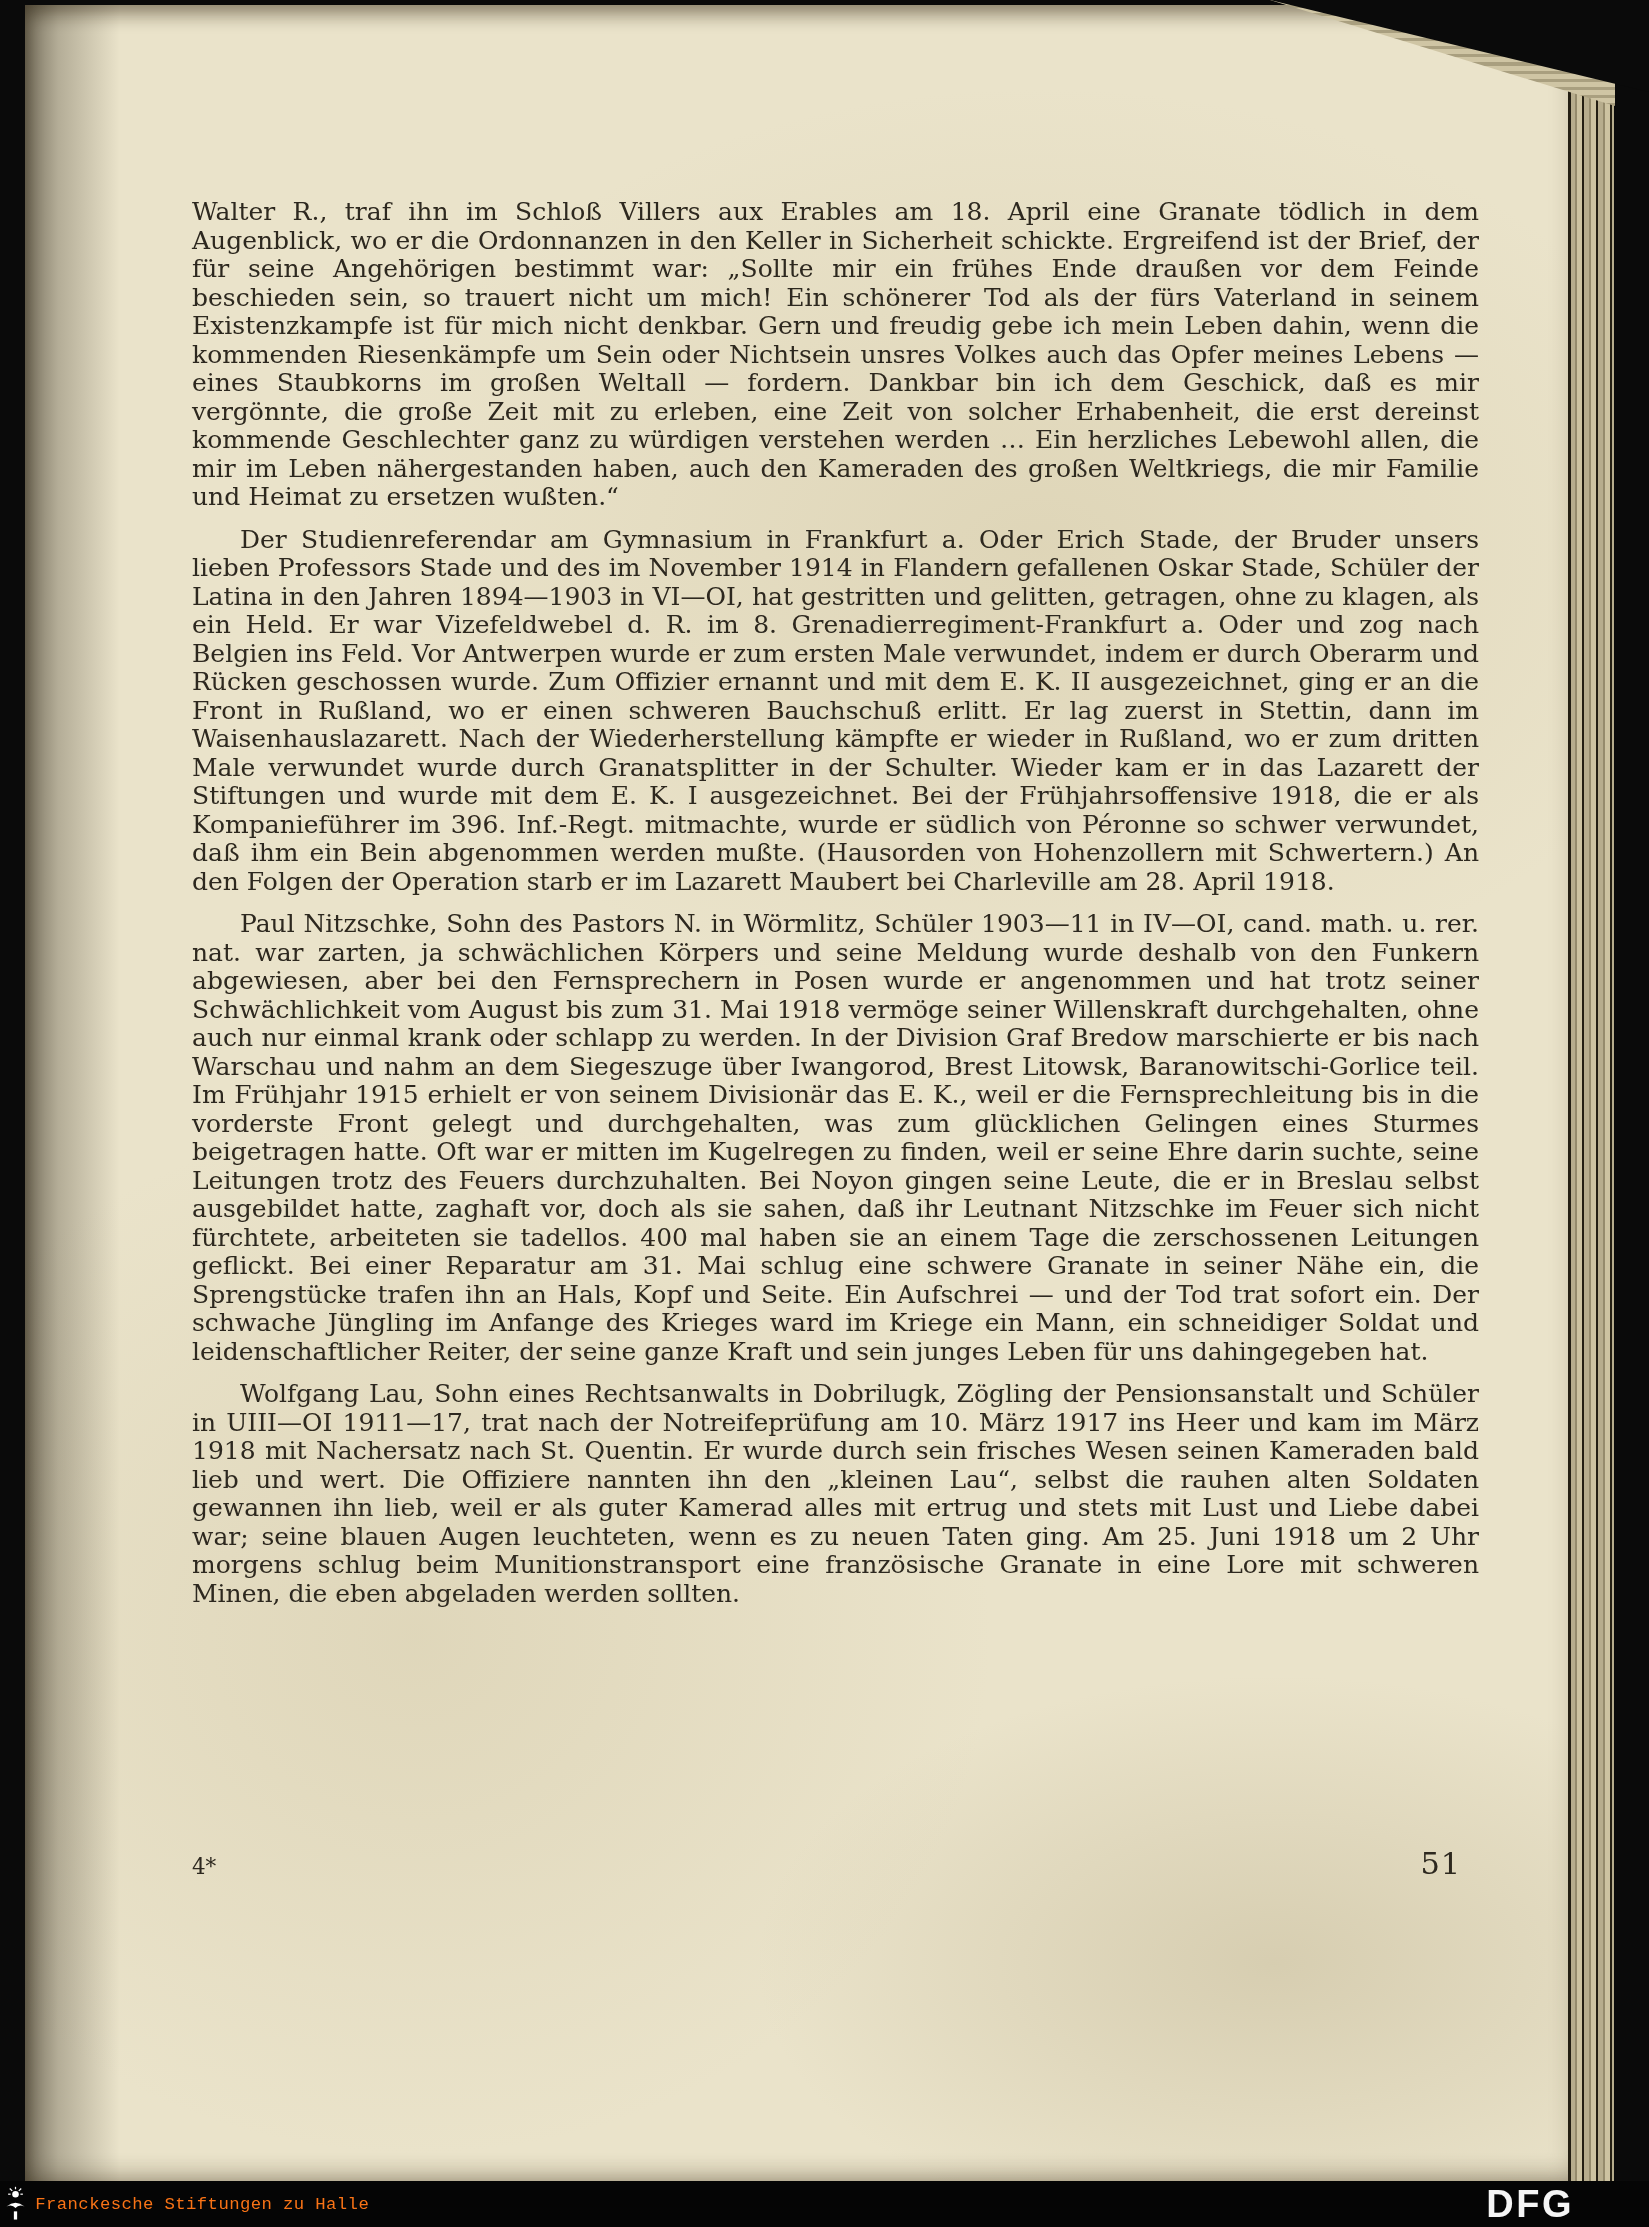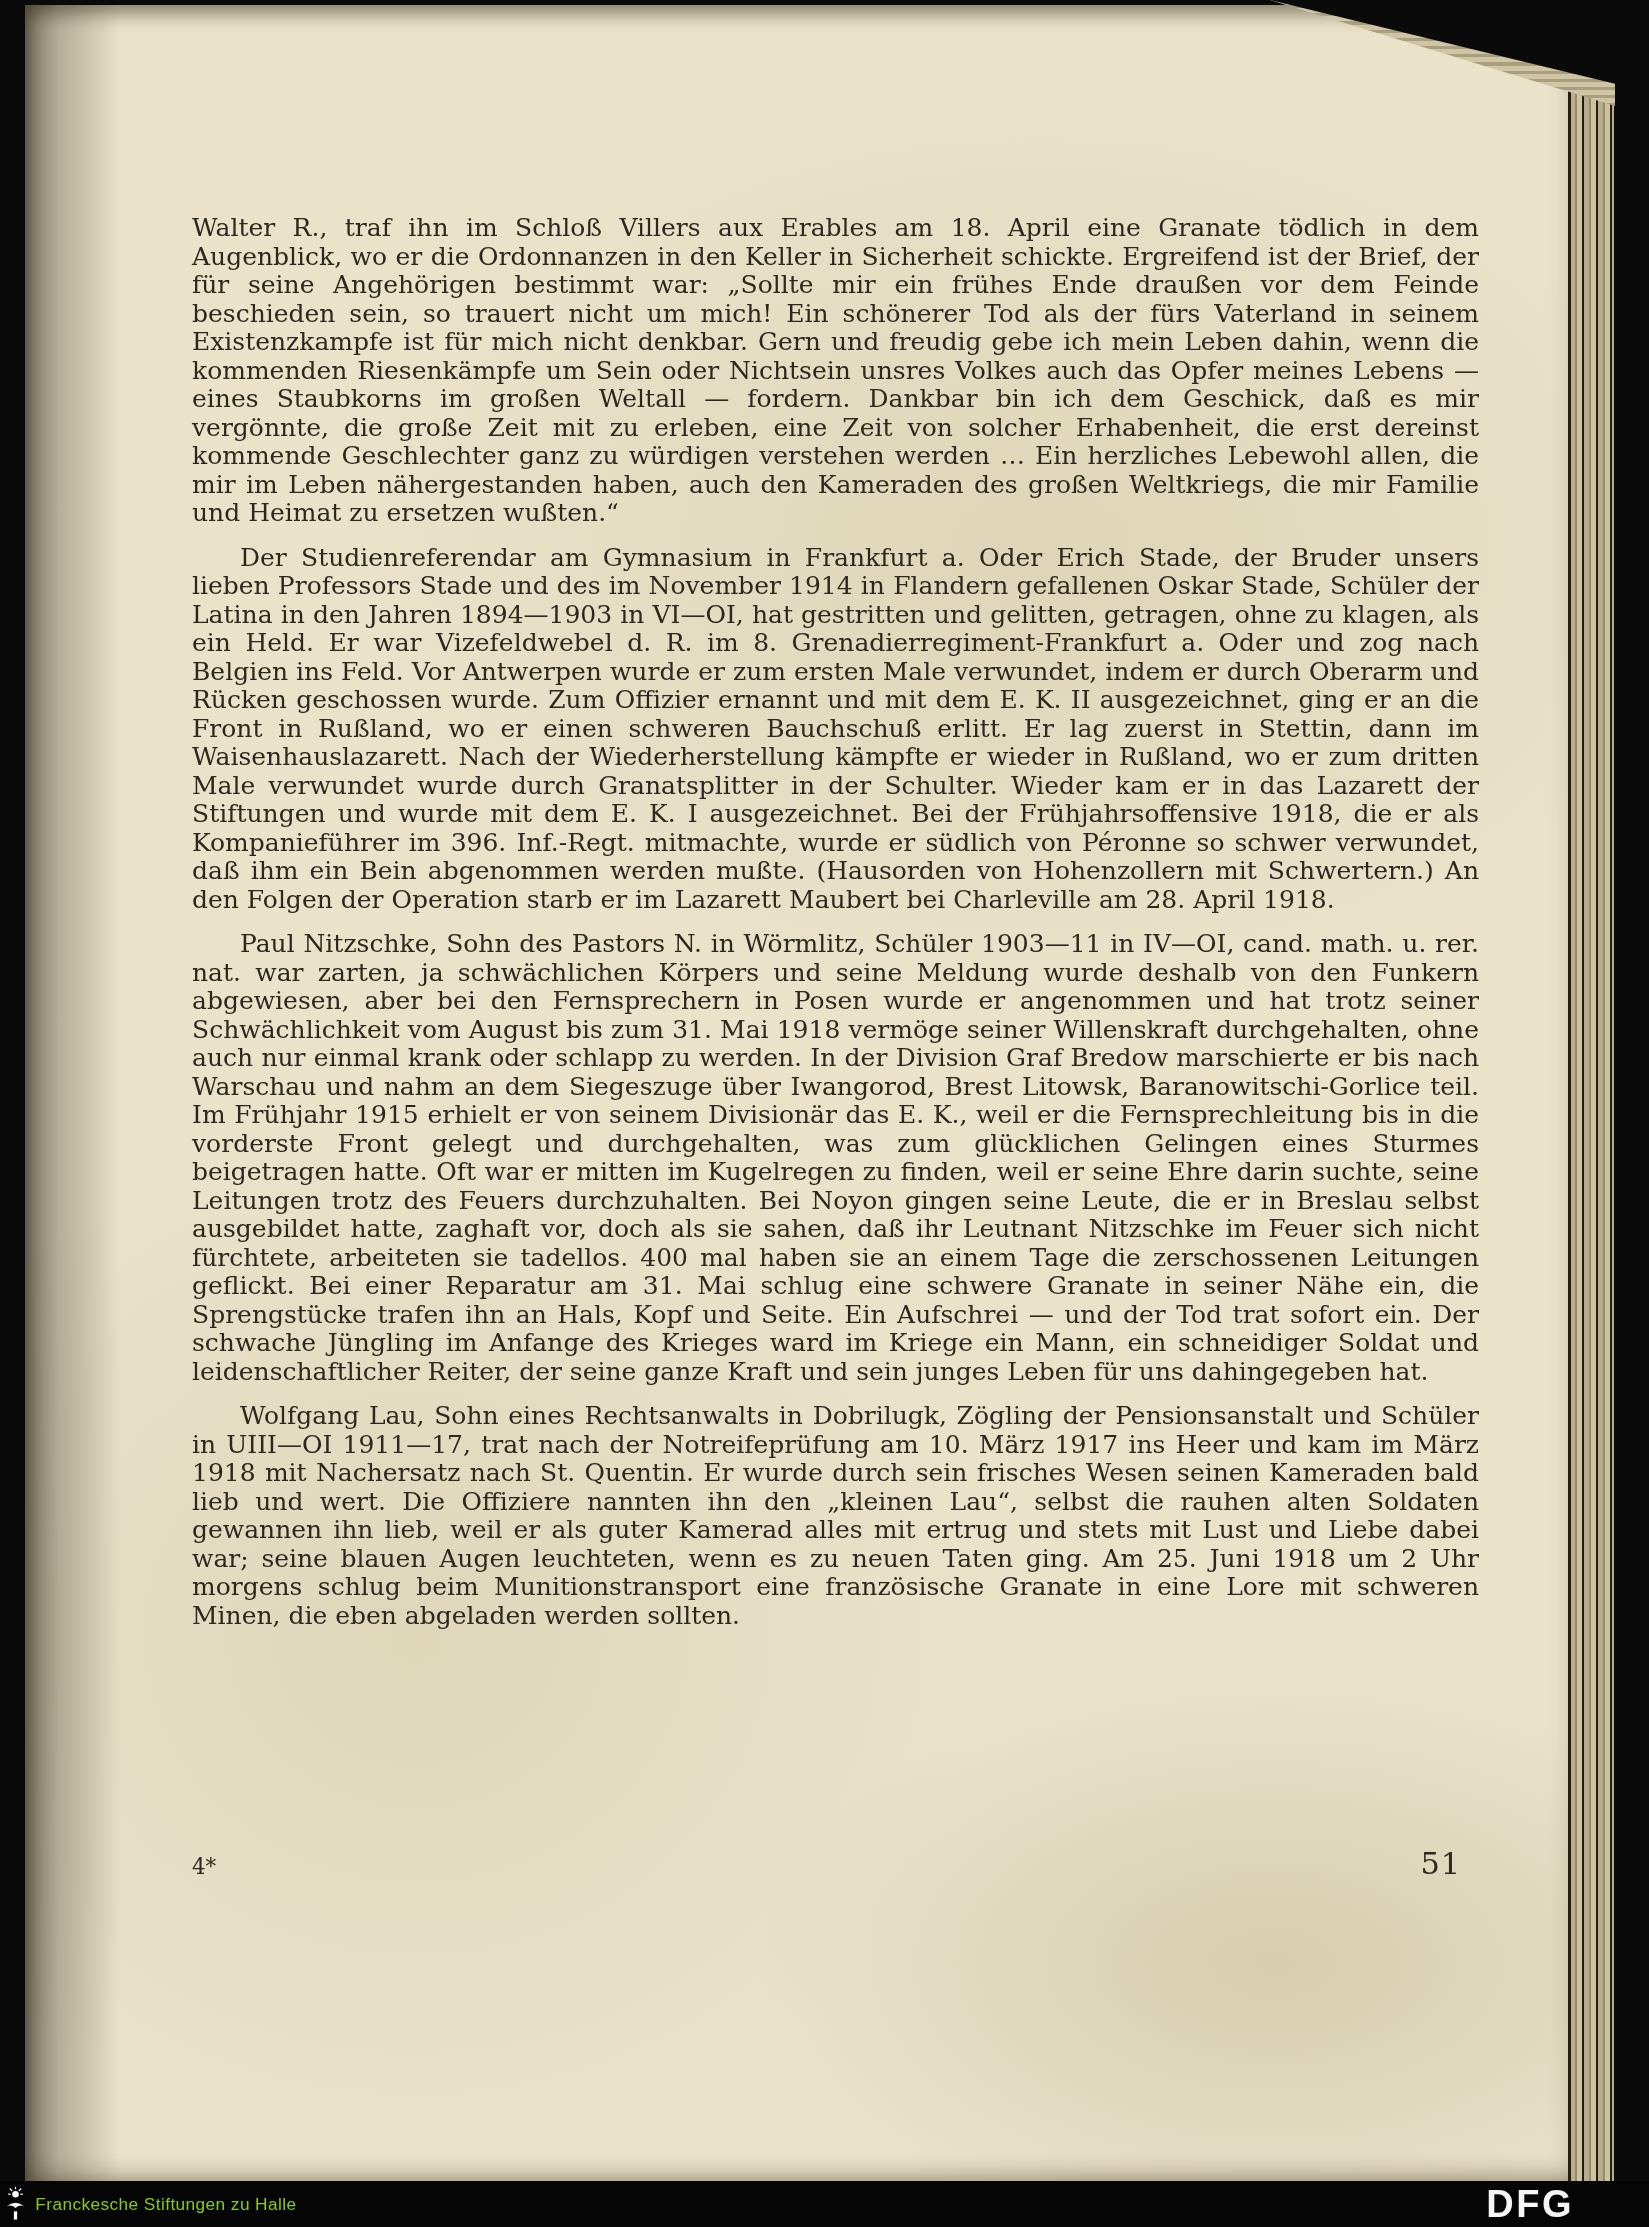--- a/index.html
+++ b/index.html
@@ -68,21 +68,21 @@
   
   .text-block {
     position: absolute;
     left: 167px; top: 193px;
     width: 1287px;
     color: #2d281f;
     font-size: 25px;
     line-height: 28.5px;
     text-align: justify;
   }
-  .para { margin: 16px 0 14px 0; }
+  .para { margin: 0 0 14px 0; }
   .para.indent { text-indent: 48px; }
 
   .footer-row {
     position: absolute;
     left: 167px; top: 1841px;
     width: 1287px;
     display: flex;
     justify-content: space-between;
     align-items: baseline;
     color: #2d281f;
@@ -97,22 +97,22 @@
     width: 100%; height: 46px;
     background: #050505;
     display: flex;
     align-items: center;
     justify-content: space-between;
     z-index: 10;
   }
   .bar-left { display: flex; align-items: center; gap: 8.2px; padding-left: 4.1px; }
   .emblem { display: inline-flex; width: 23px; height: 36px; align-items: center; justify-content: center; }
   .bar-label {
-    color: #84cc16;
-    font-family: Liberation Sans, sans-serif;
+    color: #f97316;
+    font-family: Liberation Mono, monospace;
     font-size: 17.3px;
     letter-spacing: 0.4px;
   }
   .dfg {
     color: #f5f5f5;
     font-family: "Liberation Sans", sans-serif;
     font-weight: bold;
     font-size: 38px;
     letter-spacing: 2.5px;
     padding-right: 76px;

